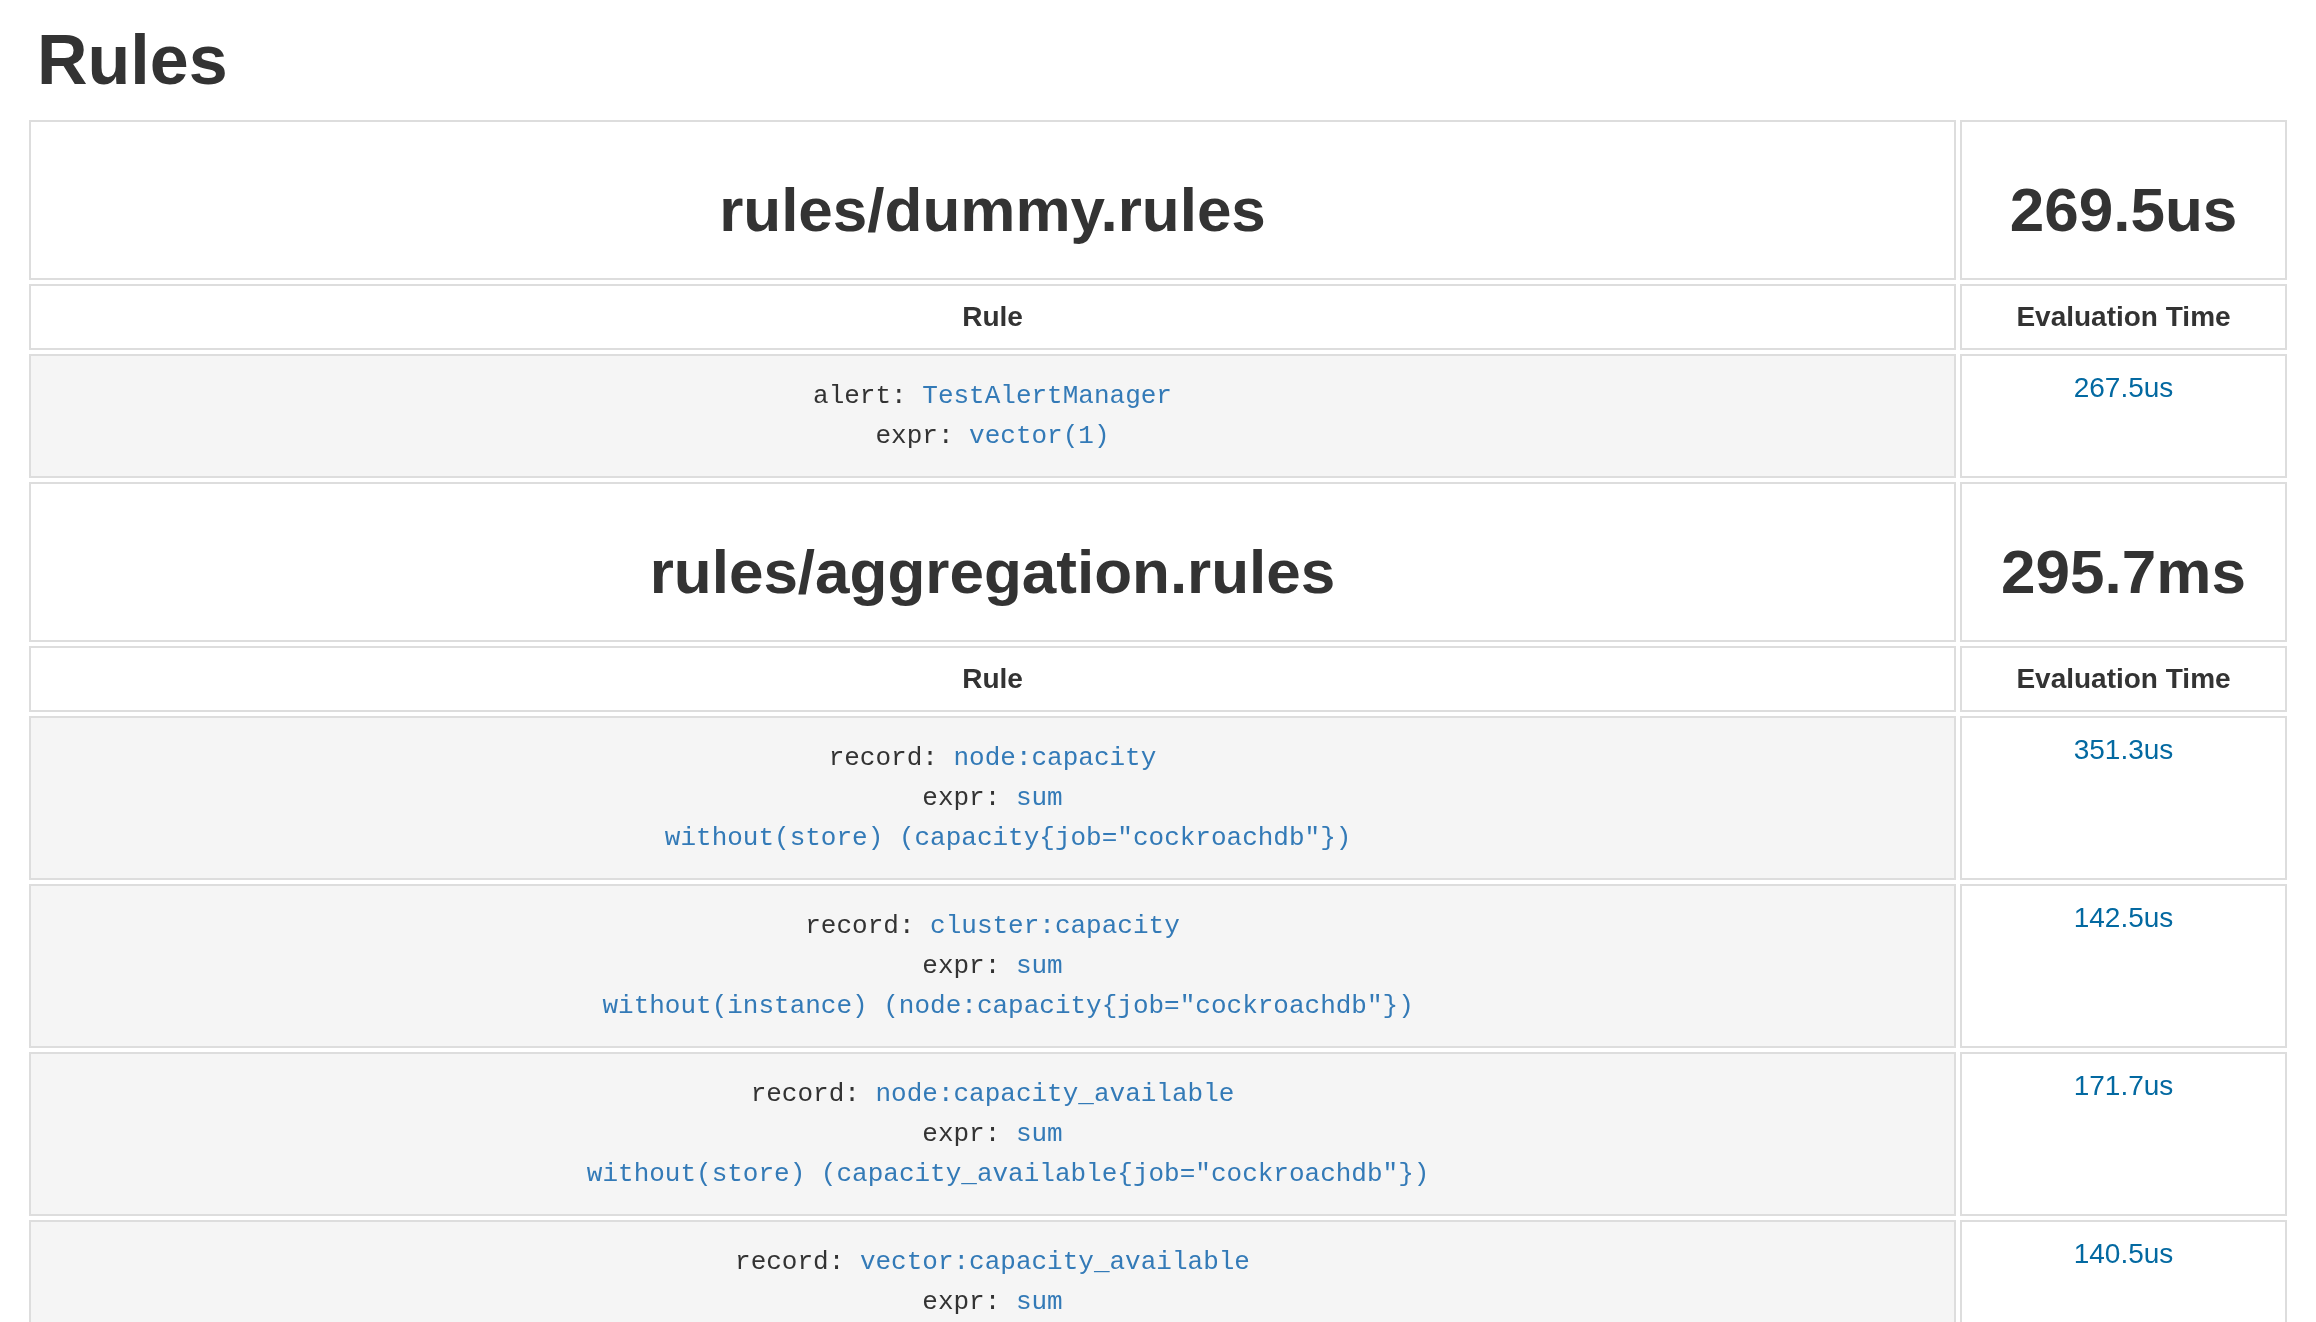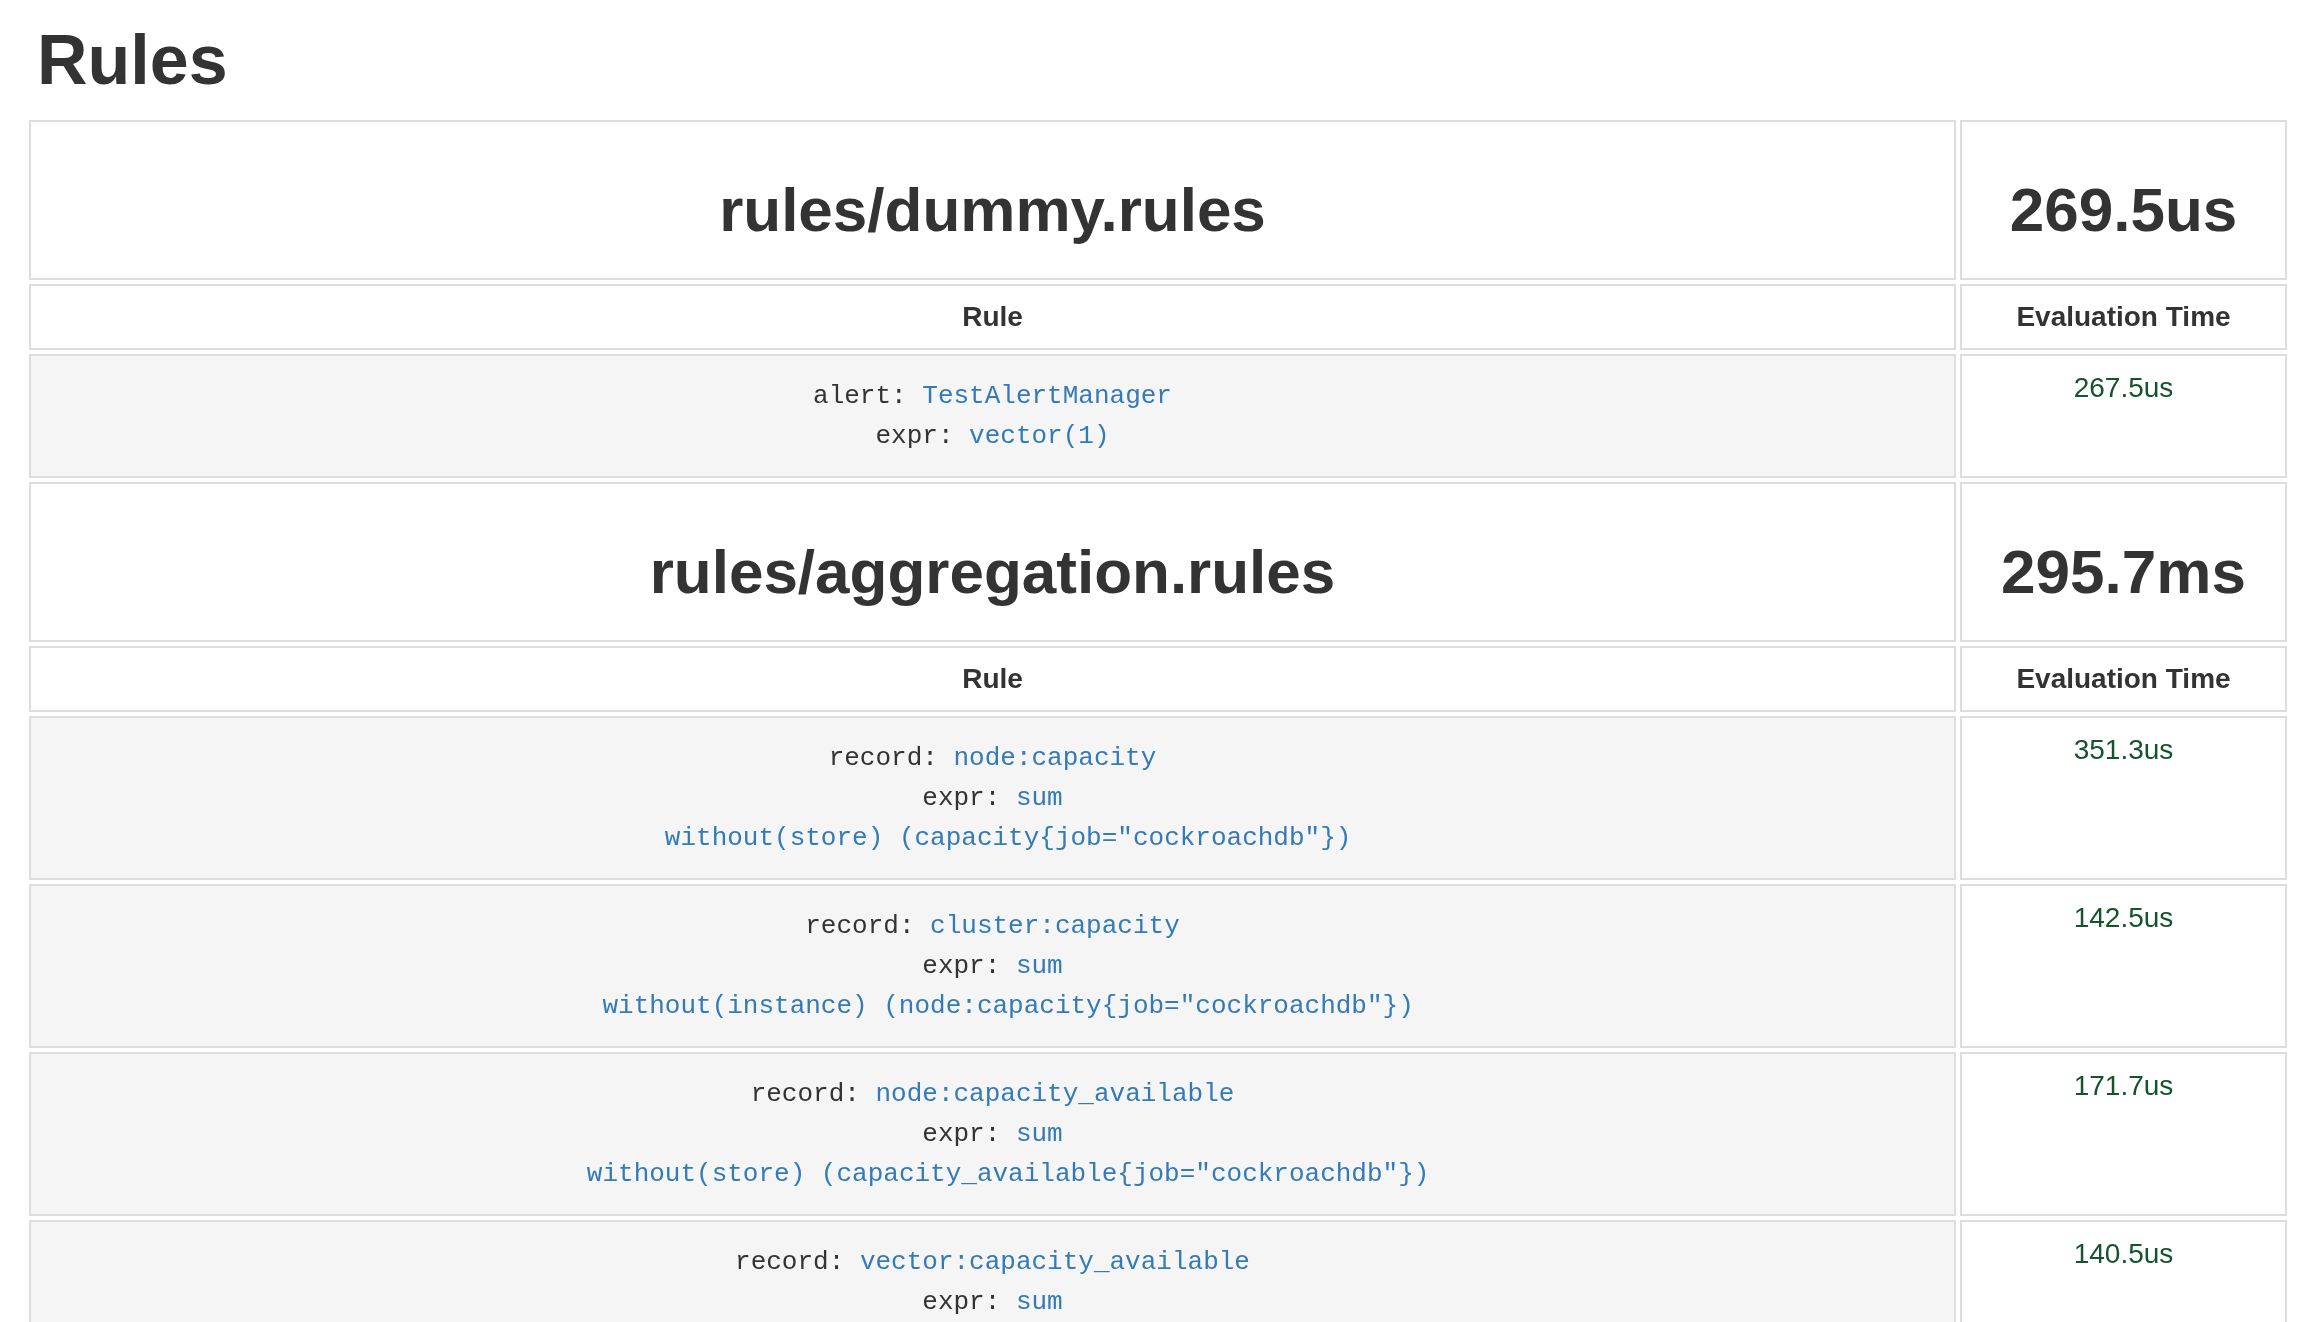--- a/index.html
+++ b/index.html
@@ -71,21 +71,21 @@
     white-space: pre;
     overflow: hidden;
   }
   .kw { color: #333333; }
   a.lnk { color: #337ab7; text-decoration: none; cursor: pointer; }
 
   td.eval-cell {
     font-size: 28px;
     line-height: 36px;
     padding: 14px 18px;
-    color: #14532d;
+    color: #0369a1;
   }
 </style>
 </head>
 <body>
 
 <div class="page">
   <h1 class="page-title">Rules</h1>
 
   <table class="rules-table">
     <colgroup>

